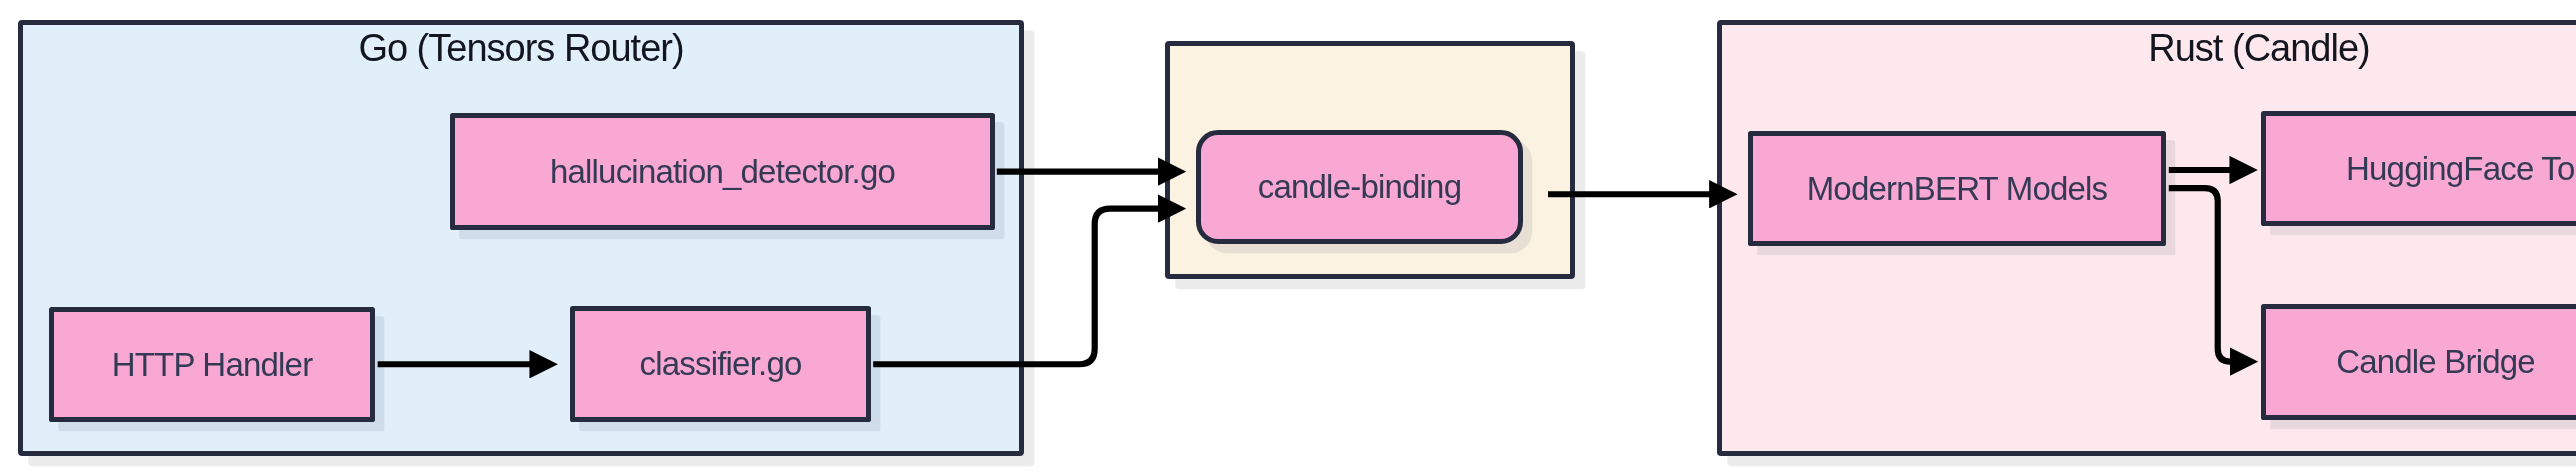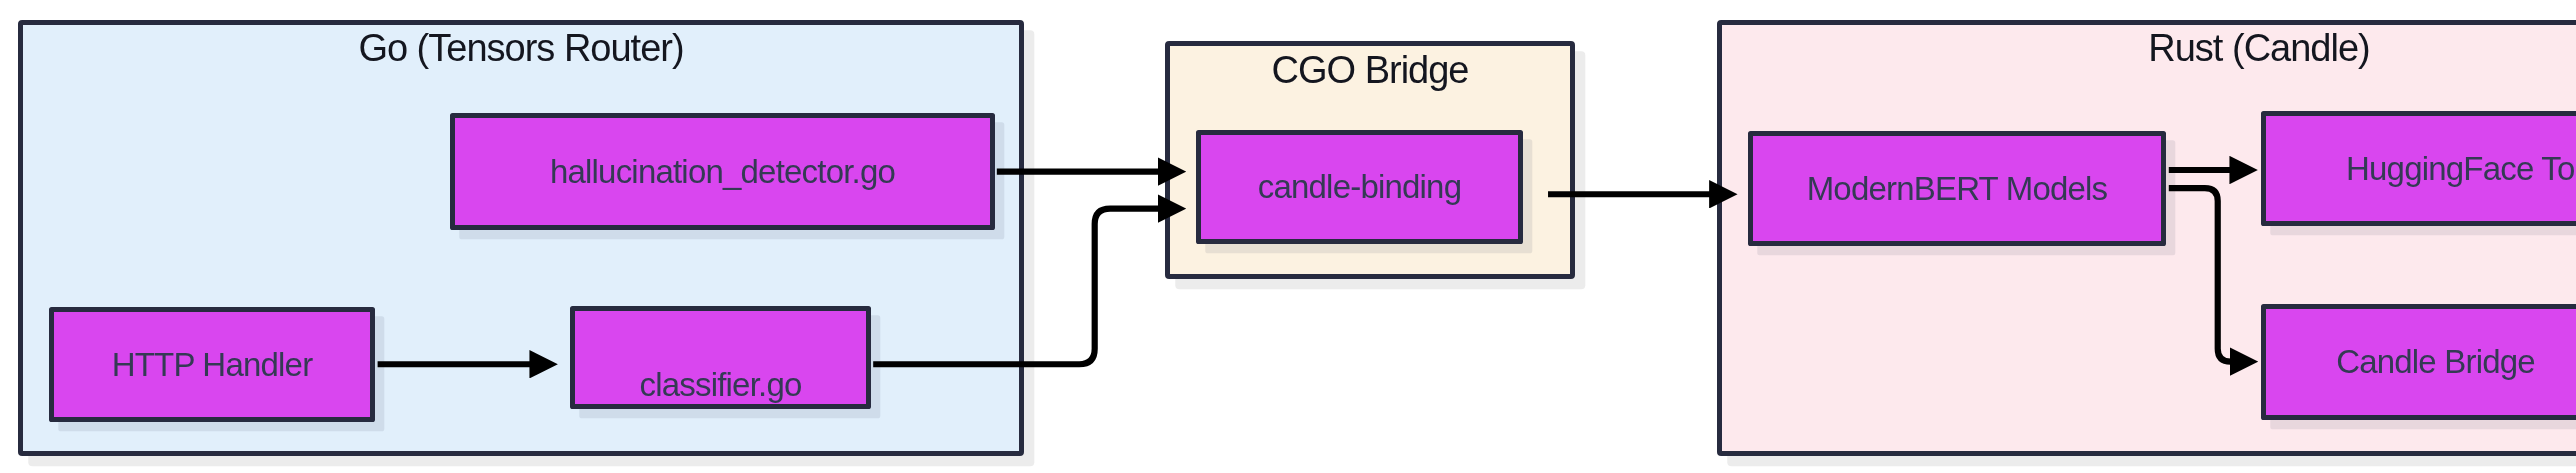--- a/index.html
+++ b/index.html
@@ -37,61 +37,60 @@
     font-weight: 400;
     letter-spacing: -1px;
     color: #14161f;
     z-index: 2;
   }
   .title-go   { left: 18px;   top: 29px; width: 1006px; }
   .title-cgo  { left: 1165px; top: 51px; width: 410px;  }
   .title-rust { left: 1717px; top: 29px; width: 1084px; }
   .node {
     position: absolute;
-    background: #d946ef;
+    background: #f9a8d4;
     border: 5.2px solid #272b3f;
     border-radius: 2.6px;
     box-shadow: 9.3px 9.3px 0 rgba(45, 55, 90, 0.10);
     display: flex;
     align-items: center;
     justify-content: center;
     z-index: 2;
     box-sizing: border-box;
   }
   .node-label {
     font-size: 33px;
     font-weight: 400;
     letter-spacing: -0.8px;
     color: #343a54;
     white-space: nowrap;
   }
   .node-hallucination { left: 450px;  top: 113px; width: 545px; height: 117px; }
   .node-http          { left: 49px;   top: 307px; width: 326px;  height: 115px; }
-  .node-classifier    { left: 570px; top: 306px; width: 301px;  height: 103px; align-items: flex-end; }
-  .node-candle        { left: 1196px; top: 130px; width: 327px;  height: 114px; }
+  .node-classifier    { left: 570px; top: 306px; width: 301px;  height: 116px; }
+  .node-candle        { left: 1196px; top: 130px; width: 327px;  height: 114px; border-radius: 22px; }
   .node-modernbert    { left: 1748px; top: 131px; width: 418px;  height: 115px; }
   .node-hf            { left: 2261px; top: 111px; width: 515px; height: 115px; }
   .node-tensors       { left: 2261px; top: 304px; width: 349px;  height: 116px; }
   .edge {
     fill: none;
     stroke: #000000;
     stroke-width: 12px;
   }
 </style>
 </head>
 <body>
 
 <div class="canvas">
 
   <div class="cluster cluster-go"></div>
   <div class="cluster cluster-cgo"></div>
   <div class="cluster cluster-rust"></div>
 
   <div class="cluster-title title-go">Go (Tensors Router)</div>
-  <div class="cluster-title title-cgo">CGO Bridge</div>
   <div class="cluster-title title-rust">Rust (Candle)</div>
 
   <svg class="edges-layer" viewBox="0 0 5478 920" xmlns="http://www.w3.org/2000/svg">
     <defs>
       <marker id="arrowhead" viewBox="0 0 12 12" refX="0.5" refY="6" markerWidth="4.6" markerHeight="4.6" orient="auto">
         <path d="M0,0 L12,6 L0,12 Z" fill="#000000"></path>
       </marker>
     </defs>
     <path class="edge" d="M 733 707 H 1030" marker-end="url(#arrowhead)"></path>
     <path class="edge" d="M 1935 333 H 2250" marker-end="url(#arrowhead)"></path>

